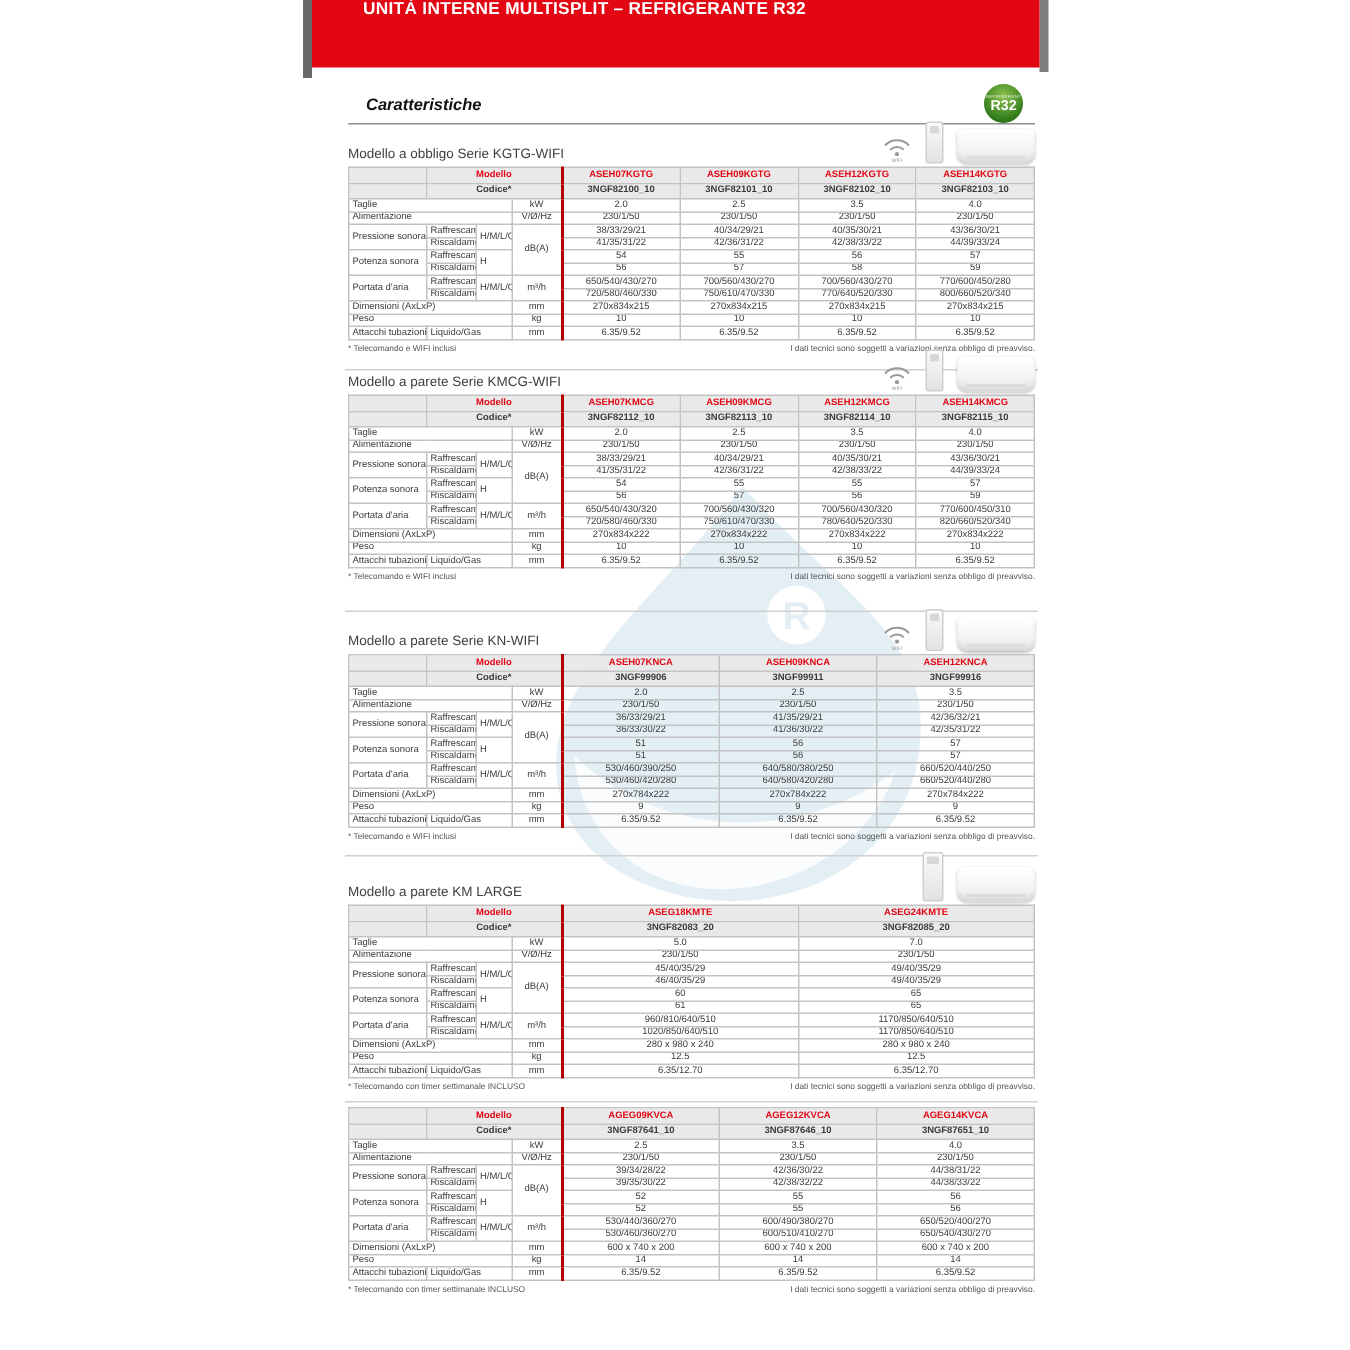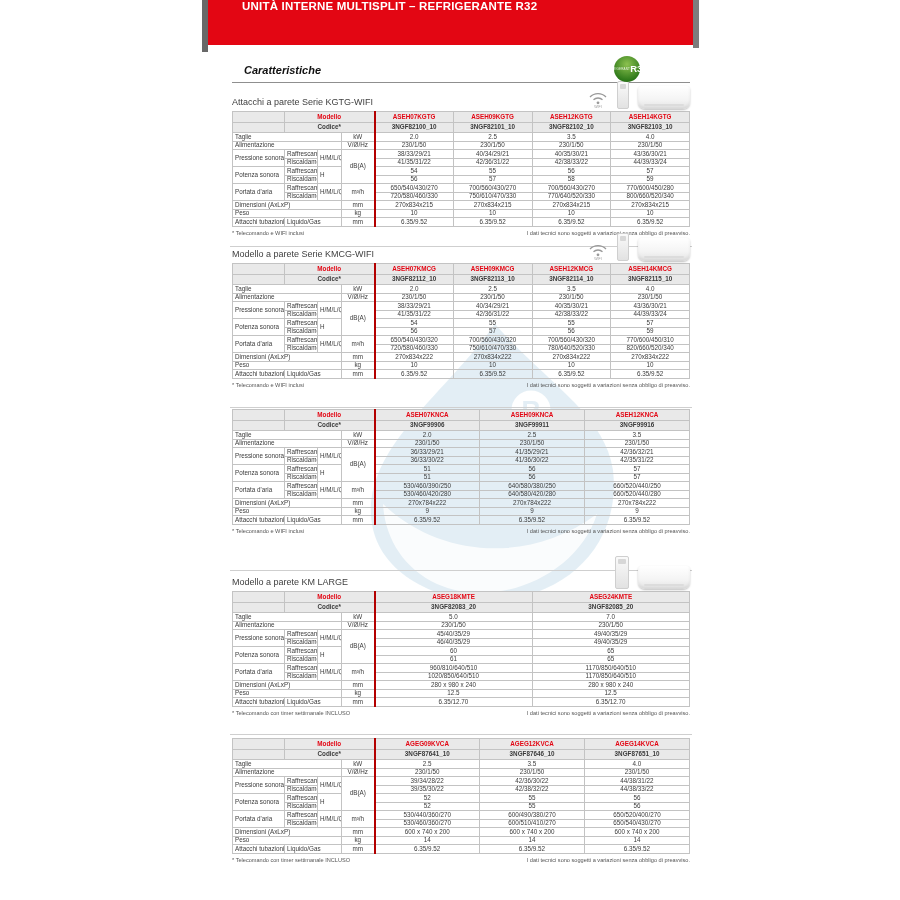--- a/index.html
+++ b/index.html
@@ -8,23 +8,23 @@
   
   .edge-l{position:absolute;left:202px;top:0;width:6px;height:52px;background:#686868;}
   .edge-r{position:absolute;left:693px;top:0;width:6px;height:48px;background:#7d7d7d;}
   .banner{position:absolute;left:208px;top:0;width:485px;height:45px;background:#e30613;color:#fff;
           display:flex;box-sizing:border-box;padding:0 0 9px 34px;
           font-weight:bold;font-size:11.5px;letter-spacing:.2px;white-space:nowrap;}
   
   .heading{position:absolute;left:244px;top:64px;font-size:11px;font-weight:bold;font-style:italic;color:#111;}
   .rule{position:absolute;left:232px;top:82px;width:458px;height:1px;background:#8f8f8f;}
   
-  .r32{position:absolute;left:614px;top:56px;width:26px;height:26px;border-radius:50%;
+  .r32{position:absolute;left:656px;top:56px;width:26px;height:26px;border-radius:50%;
        background:radial-gradient(circle at 50% 32%,#8cc14f,#2f7a1a 72%,#1d5a10);
-       display:flex;align-items:center;justify-content:center;color:#fff;z-index:2;}
+       display:flex;flex-direction:column;align-items:center;justify-content:center;color:#fff;z-index:2;}
   .r32 .l1{font-size:3px;opacity:.85;letter-spacing:.2px;line-height:1;}
   .r32 .l2{font-size:9.5px;font-weight:bold;line-height:1;}
   
   .wm{position:absolute;left:345px;top:318px;z-index:0;opacity:.5;}
   
   .divider{position:absolute;left:230px;width:462px;height:1px;background:#cfcfcf;}
   
   .section{position:absolute;left:232px;width:458px;z-index:1;}
   .sec-head{position:relative;height:27px;}
   .sec-title{position:absolute;left:0;bottom:4px;font-size:9px;color:#3f3f3f;}
@@ -78,21 +78,21 @@
 
   <svg class="wm" width="290" height="300" viewBox="0 0 290 300">
     <path d="M150 6 C 98 78, 22 128, 26 198 C 30 258, 98 288, 158 282 C 228 274, 276 222, 268 152 C 260 96, 198 62, 150 6 Z" fill="#c9dfec"></path>
     <path d="M38 186 C 92 238, 182 248, 252 196 C 232 258, 152 292, 92 266 C 58 250, 40 220, 38 186 Z" fill="#ffffff" opacity="0.85"></path>
     <circle cx="186" cy="92" r="22" fill="#ffffff" stroke="#c9dfec" stroke-width="5"></circle>
     <text x="186" y="101" text-anchor="middle" font-size="26" font-weight="bold" fill="#c9dfec" font-family="Liberation Sans, sans-serif">R</text>
   </svg>
 
   <div class="section" style="top:84px">
       <div class="sec-head">
-       <span class="sec-title">Attacchi a parete Serie KGTG-WIFI</span>
+       <span class="sec-title">Modello a obbligo Serie KGTG-WIFI</span>
        <span class="sec-icons">
           <span class="ic-wifi">
             <svg width="20" height="15" viewBox="0 0 20 15">
             <path d="M2 7 A 11 11 0 0 1 18 7" fill="none" stroke="#999" stroke-width="1.3"></path>
             <path d="M5.5 9.8 A 6.5 6.5 0 0 1 14.5 9.8" fill="none" stroke="#999" stroke-width="1.3"></path>
             <circle cx="10" cy="12.8" r="1.4" fill="#999"></circle>
             </svg>
             <i>WIFI</i>
           </span>
           <span class="ic-remote">
@@ -369,20 +369,39 @@
             <td class="v">6.35/9.52</td>
           </tr>
      </tbody>
       </table>
      <div class="sec-foot">
        <span>* Telecomando e WIFI inclusi</span>
        <span>I dati tecnici sono soggetti a variazioni senza obbligo di preavviso.</span>
      </div>
     </div>
   <div class="section" style="top:409px">
+      <div class="sec-head">
+       <span class="sec-title">Modello a parete Serie KN-WIFI</span>
+       <span class="sec-icons">
+          <span class="ic-wifi">
+            <svg width="20" height="15" viewBox="0 0 20 15">
+            <path d="M2 7 A 11 11 0 0 1 18 7" fill="none" stroke="#999" stroke-width="1.3"></path>
+            <path d="M5.5 9.8 A 6.5 6.5 0 0 1 14.5 9.8" fill="none" stroke="#999" stroke-width="1.3"></path>
+            <circle cx="10" cy="12.8" r="1.4" fill="#999"></circle>
+            </svg>
+            <i>WIFI</i>
+          </span>
+          <span class="ic-remote">
+            <b></b>
+          </span>
+          <span class="ic-wall">
+            <u></u>
+          </span>
+        </span>
+     </div>
      <table class="spec">
         <colgroup>
           <col class="col-a">
           <col class="col-b">
           <col class="col-c">
           <col class="col-d">
           <col>
           <col>
           <col>
         </colgroup>
@@ -481,21 +500,21 @@
             <td class="v">6.35/9.52</td>
             <td class="v">6.35/9.52</td>
           </tr>
      </tbody>
       </table>
      <div class="sec-foot">
        <span>* Telecomando e WIFI inclusi</span>
        <span>I dati tecnici sono soggetti a variazioni senza obbligo di preavviso.</span>
      </div>
     </div>
-  <div class="section" style="top:564px">
+  <div class="section" style="top:576px">
       <div class="sec-head">
        <span class="sec-title">Modello a parete KM LARGE</span>
        <span class="sec-icons">
           <span class="ic-remote lg">
             <b></b>
           </span>
           <span class="ic-wall">
             <u></u>
           </span>
         </span>

